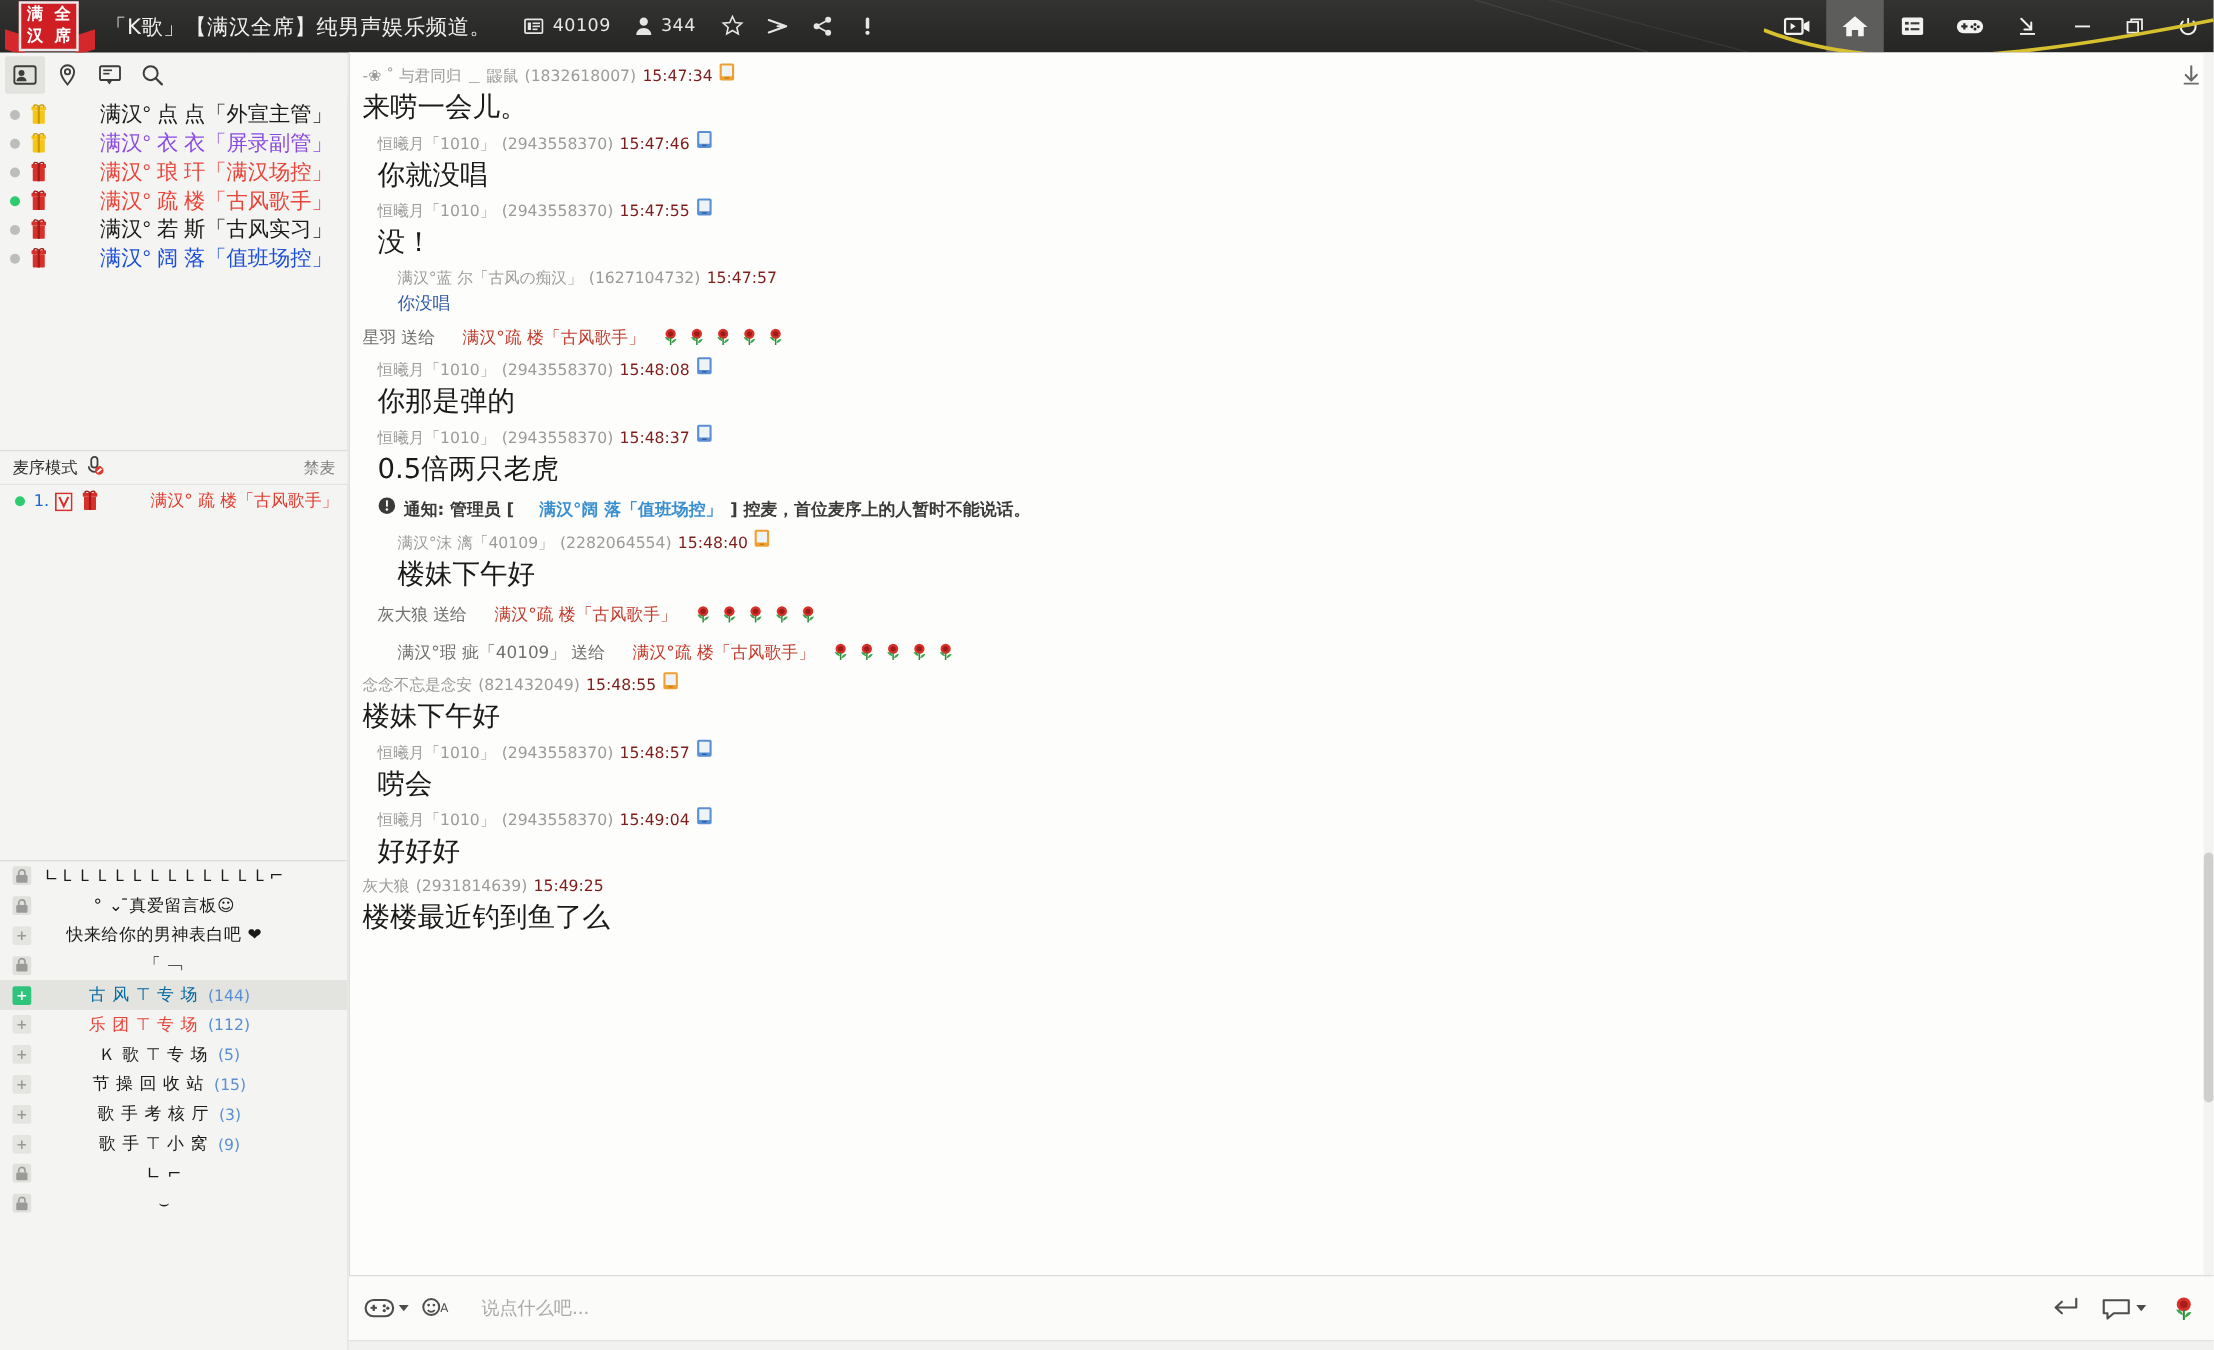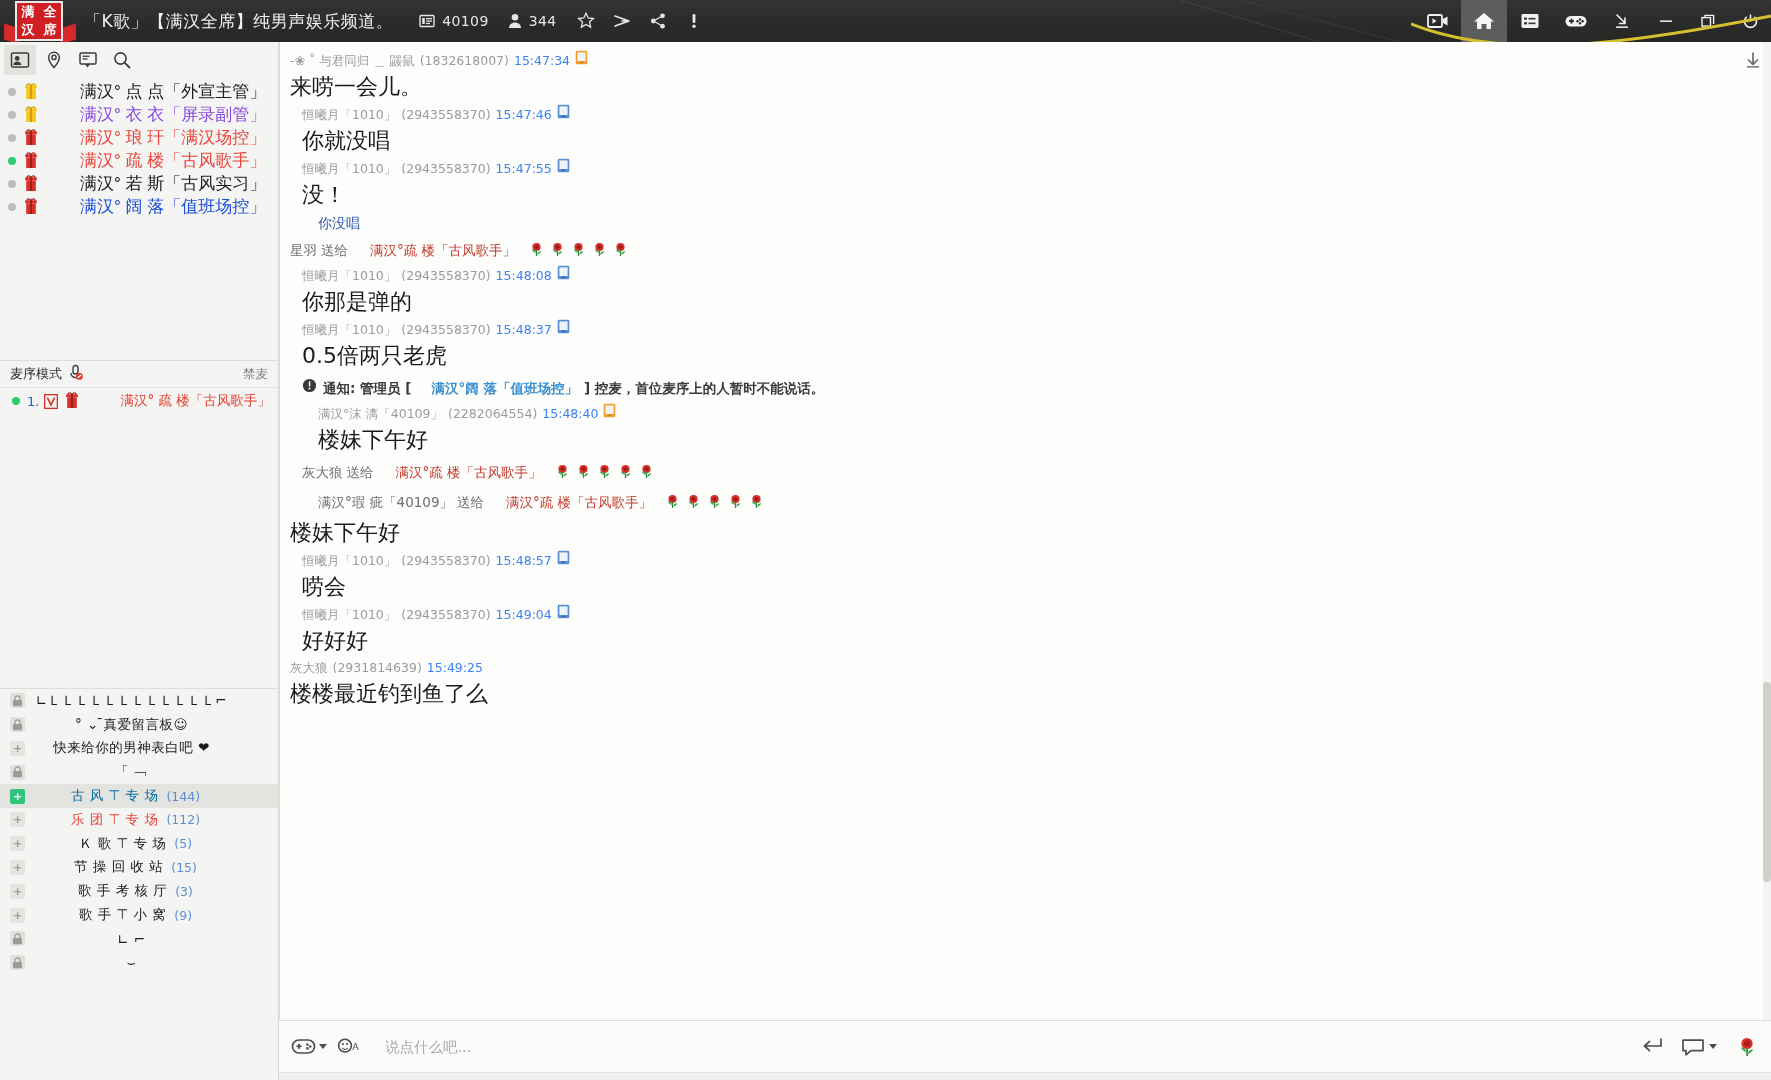--- a/index.html
+++ b/index.html
@@ -111,21 +111,21 @@
     flex:1 1 auto; position:relative; overflow:hidden;
     background:#fdfdfb; border-left:1px solid #dedede;
   }
   .chat-inner { padding: 8px 0 0 0; }
   .msg { padding: 0 14px; }
   .mhead {
     font-size: 12.5px; color:#9b9b99; white-space:nowrap;
     display:flex; align-items:center; gap:5px; line-height:20px;
   }
   .mhead .uid { color:#9b9b99; }
-  .mhead .time { color:#3b82f6; }
+  .mhead .time { color:#7f1d1d; }
   .mbody {
     font-size: 22px; color:#1a1a1a; line-height: 34px; margin-top:-1px;
     font-family: "DejaVu Sans","Liberation Sans",sans-serif;
   }
   .mbody.small { font-size: 14px; color:#2f58a8; line-height:24px; }
   .indent-0 { padding-left: 10px; }
   .indent-1 { padding-left: 22px; }
   .indent-2 { padding-left: 38px; }
   .gift-line {
     font-size: 13.5px; color:#6f6f6d; display:flex; align-items:center;
@@ -585,20 +585,25 @@
                 <span class="time">15:47:55</span>
                 <span><svg class="mphone" width="13" height="15" viewBox="0 0 13 15">
                     <rect x="0.7" y="0.7" width="11.6" height="13.6" rx="1.4" fill="#5b8fd4"></rect>
                     <rect x="2.4" y="2.4" width="8.2" height="8.6" fill="#eef3f8"></rect>
                     <rect x="4.6" y="11.8" width="3.8" height="1.2" rx="0.6" fill="#2f5f9e"></rect>
                   </svg></span>
               </div>
               <div class="mbody">没！</div>
             </div>
             <div class="msg indent-2">
+              <div class="mhead">
+                <span>满汉°蓝 尔「古风の痴汉」</span>
+                <span class="uid">(1627104732)</span>
+                <span class="time">15:47:57</span>
+              </div>
               <div class="mbody small">你没唱</div>
             </div>
             <div class="msg indent-0">
               <div class="gift-line">
                 <span>星羽</span>
                 <span>送给</span>
                 <span class="to" style="margin-left:18px">满汉°疏  楼「古风歌手」</span>
                 <span class="roses">
                   <svg class="rose" width="17" height="17" viewBox="0 0 17 17">
                     <circle cx="8.5" cy="5" r="4.1" fill="#d8302a"></circle>
@@ -771,20 +776,30 @@
                     <circle cx="8.5" cy="5" r="4.1" fill="#d8302a"></circle>
                     <circle cx="8.5" cy="5" r="2.1" fill="#9e1c17"></circle>
                     <rect x="7.9" y="8" width="1.2" height="6" fill="#2f8a3b"></rect>
                     <path d="M8 11 C4.6 10.2 3.9 7.6 3.9 7.6 C7.4 7.3 8 11 8 11z" fill="#3aa34b"></path>
                     <path d="M9.1 12.6 C12.5 11.8 13.2 9.2 13.2 9.2 C9.7 8.9 9.1 12.6 9.1 12.6z" fill="#3aa34b"></path>
                   </svg>
                 </span>
               </div>
             </div>
             <div class="msg indent-0">
+              <div class="mhead">
+                <span>念念不忘是念安</span>
+                <span class="uid">(821432049)</span>
+                <span class="time">15:48:55</span>
+                <span><svg class="mphone" width="13" height="15" viewBox="0 0 13 15">
+                    <rect x="0.7" y="0.7" width="11.6" height="13.6" rx="1.4" fill="#f0a030"></rect>
+                    <rect x="2.4" y="2.4" width="8.2" height="8.6" fill="#eef3f8"></rect>
+                    <rect x="4.6" y="11.8" width="3.8" height="1.2" rx="0.6" fill="#c97c16"></rect>
+                  </svg></span>
+              </div>
               <div class="mbody">楼妹下午好</div>
             </div>
             <div class="msg indent-1">
               <div class="mhead">
                 <span>恒曦月「1010」</span>
                 <span class="uid">(2943558370)</span>
                 <span class="time">15:48:57</span>
                 <span><svg class="mphone" width="13" height="15" viewBox="0 0 13 15">
                     <rect x="0.7" y="0.7" width="11.6" height="13.6" rx="1.4" fill="#5b8fd4"></rect>
                     <rect x="2.4" y="2.4" width="8.2" height="8.6" fill="#eef3f8"></rect>

